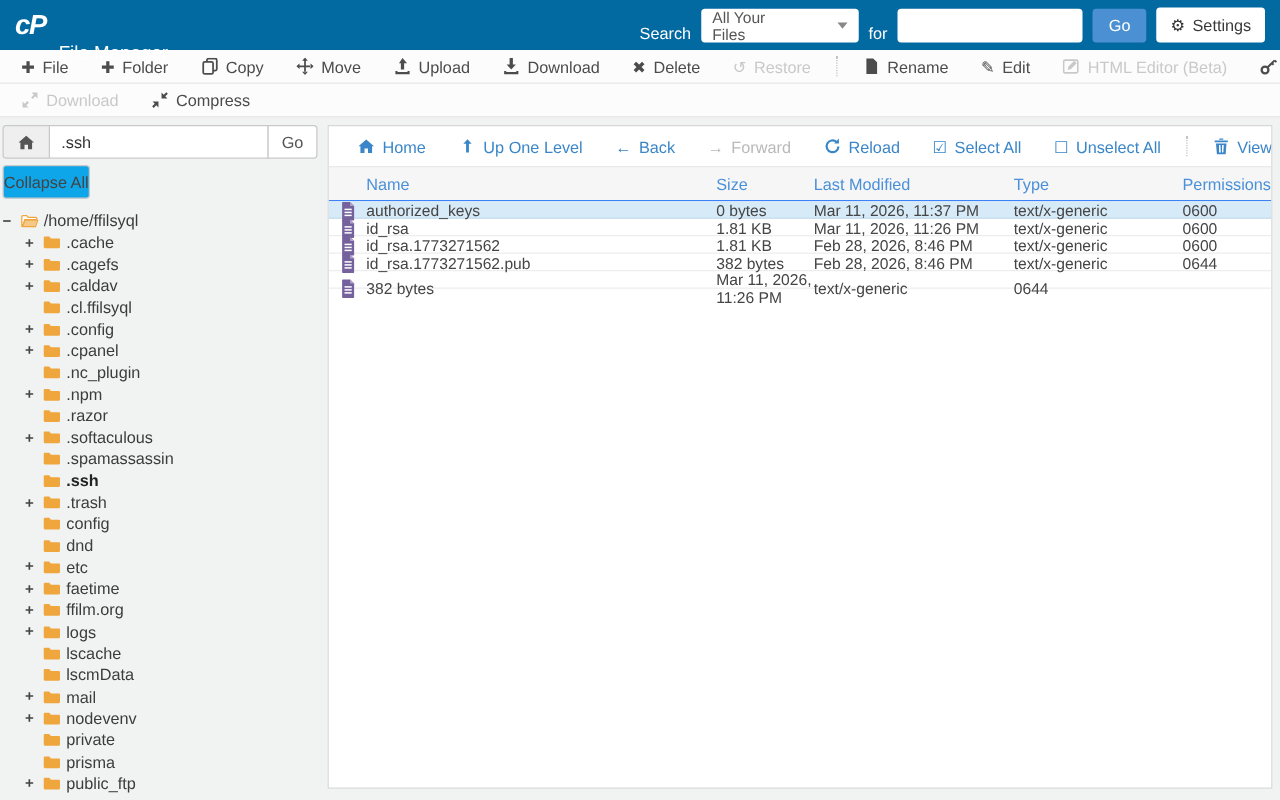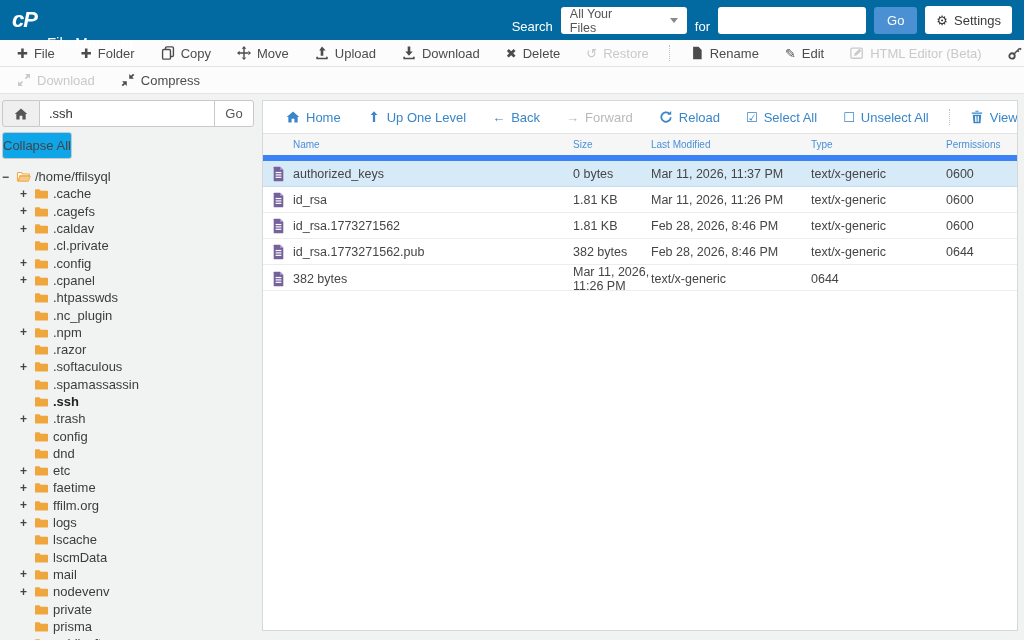--- a/index.html
+++ b/index.html
@@ -59,23 +59,23 @@
   
   .fwin { flex:1; margin:6px 6px 9px 6px; background:#fff; border:1px solid #d7d7d7;
     display:flex; flex-direction:column; overflow:hidden; }
   .fw-nav { height:33px; border-bottom:1px solid #e2e2e2; display:flex; align-items:center; padding:0 10px; flex:none; }
   .fw-nav .tbtn { color:#3a86c8; }
   .fw-nav .tbtn .svgic { color:#3a86c8; }
   .fw-nav .tbtn.tdis { color:#b9b9b9; }
   .fw-nav .tbtn.tdis .svgic, .fw-nav .tbtn.tdis .glyph { color:#b9b9b9; }
 
   .grid-row { display:grid; grid-template-columns:30px 280px 78px 160px 135px 1fr; align-items:center; }
-  .thead { height:27px; background:#f6f6f6; border-bottom:6px solid #3b82f6;
-    color:#4a90d9; font-size:10px; flex:none; cursor:pointer; }
-  .frow { height:26px; border-bottom:1px solid #ededed; font-size:12.5px; color:#454545; cursor:pointer; }
+  .thead { height:27px; background:#f6f6f6; border-bottom:1px solid #3b82f6;
+    color:#4a90d9; font-size:13px; flex:none; cursor:pointer; }
+  .frow { height:14px; border-bottom:1px solid #ededed; font-size:12.5px; color:#454545; cursor:pointer; }
   .frow.sel { background:#d7eaf8; border-bottom:1px solid #c4ddf0; }
   .cell-icon { display:flex; justify-content:center; }
   .ficon { width:13px; height:16px; }
 </style>
 </head>
 <body>
 
 <svg style="position:absolute;width:0;height:0" aria-hidden="true">
   <defs>
     <symbol id="sym-folder" viewBox="0 0 20 18">
@@ -285,42 +285,35 @@
           <svg class="svgic fold">
             <use href="#sym-folder"></use>
           </svg>
           <span class="tname">.caldav</span>
         </div>
         <div class="tnode">
           <span class="texp"></span>
           <svg class="svgic fold">
             <use href="#sym-folder"></use>
           </svg>
-          <span class="tname">.cl.private</span>
+          <span class="tname">.cl.ffilsyql</span>
         </div>
         <div class="tnode">
           <span class="texp">+</span>
           <svg class="svgic fold">
             <use href="#sym-folder"></use>
           </svg>
           <span class="tname">.config</span>
         </div>
         <div class="tnode">
           <span class="texp">+</span>
           <svg class="svgic fold">
             <use href="#sym-folder"></use>
           </svg>
           <span class="tname">.cpanel</span>
-        </div>
-        <div class="tnode">
-          <span class="texp"></span>
-          <svg class="svgic fold">
-            <use href="#sym-folder"></use>
-          </svg>
-          <span class="tname">.htpasswds</span>
         </div>
         <div class="tnode">
           <span class="texp"></span>
           <svg class="svgic fold">
             <use href="#sym-folder"></use>
           </svg>
           <span class="tname">.nc_plugin</span>
         </div>
         <div class="tnode">
           <span class="texp">+</span>

